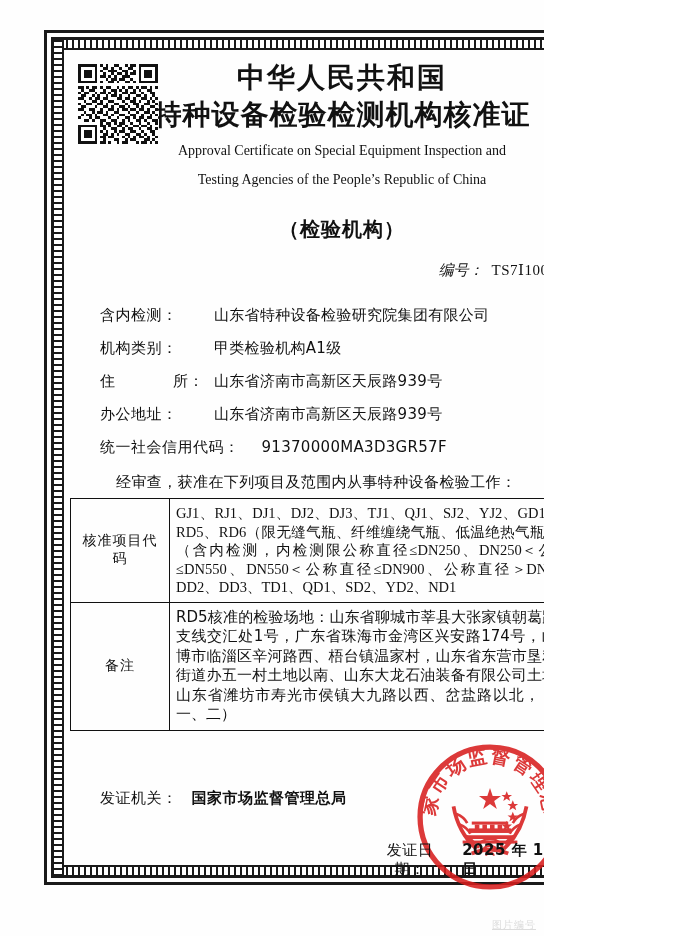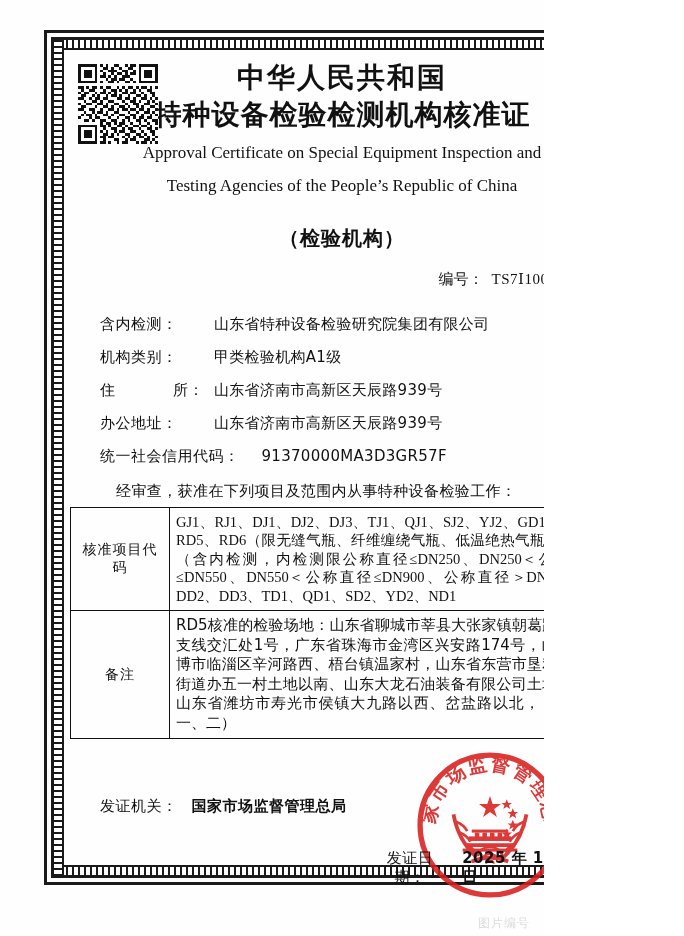--- a/index.html
+++ b/index.html
@@ -119,21 +119,21 @@
     font-family: "DejaVu Sans", sans-serif;
     font-size: 28px;
     font-weight: bold;
     letter-spacing: 1px;
     color: #111;
     line-height: 1.3;
     margin-top: 2px;
   }
   .title-en {
     font-family: "Liberation Serif", "DejaVu Serif", serif;
-    font-size: 17px;
+    font-size: 14px;
     color: #111;
     line-height: 1.45;
     margin-top: 8px;
   }
   .subtitle-cn {
     font-family: "DejaVu Sans", sans-serif;
     font-size: 20px;
     font-weight: bold;
     color: #111;
     text-align: center;
@@ -144,20 +144,21 @@
   
   .cert-no {
     text-align: right;
     padding-right: 20px;
     margin-top: 18px;
     font-size: 15px;
     color: #111;
   }
   .cert-no .lbl {
     font-family: "DejaVu Sans", sans-serif;
+    font-style: italic;
   }
   .cert-no .val {
     font-family: "Liberation Serif", "DejaVu Serif", serif;
     margin-left: 8px;
     letter-spacing: 0.5px;
   }
 
   
   .fields {
     margin-top: 26px;
@@ -283,26 +284,27 @@
     top: -48px;
     width: 152px;
     height: 152px;
     z-index: 2;
     opacity: 0.88;
   }
 
   
   .corner-mark {
     position: absolute;
-    right: 14px;
+    right: 8px;
     bottom: 4px;
     font-family: "DejaVu Sans", sans-serif;
-    font-size: 12px;
+    font-size: 10px;
     color: #dcdcdc;
     letter-spacing: 1px;
+    text-decoration: underline;
   }
 </style>
 </head>
 <body>
 
 <div class="page">
 
   <div class="border-frame">
     <div class="meander meander-h meander-top"></div>
     <div class="meander meander-h meander-bottom"></div>

